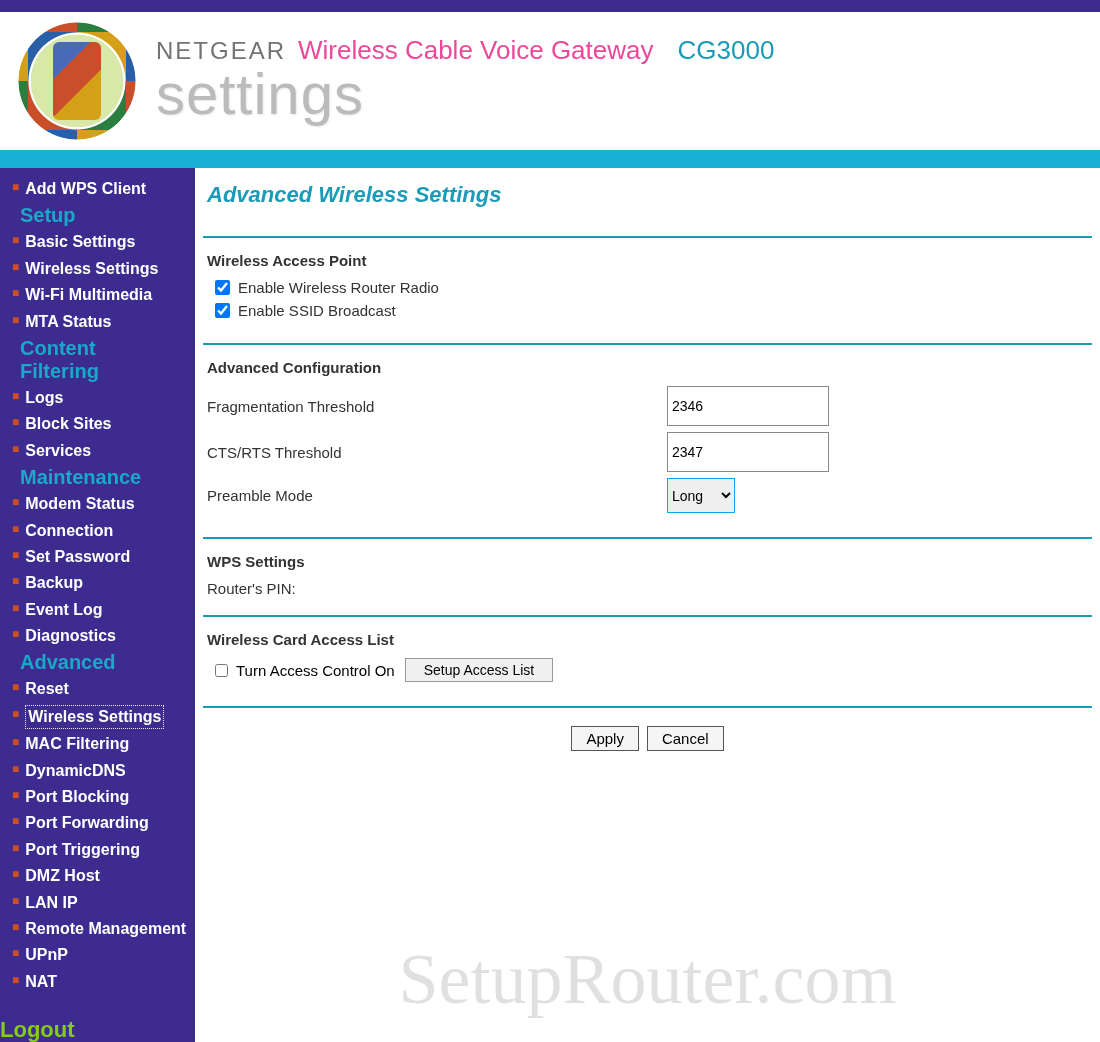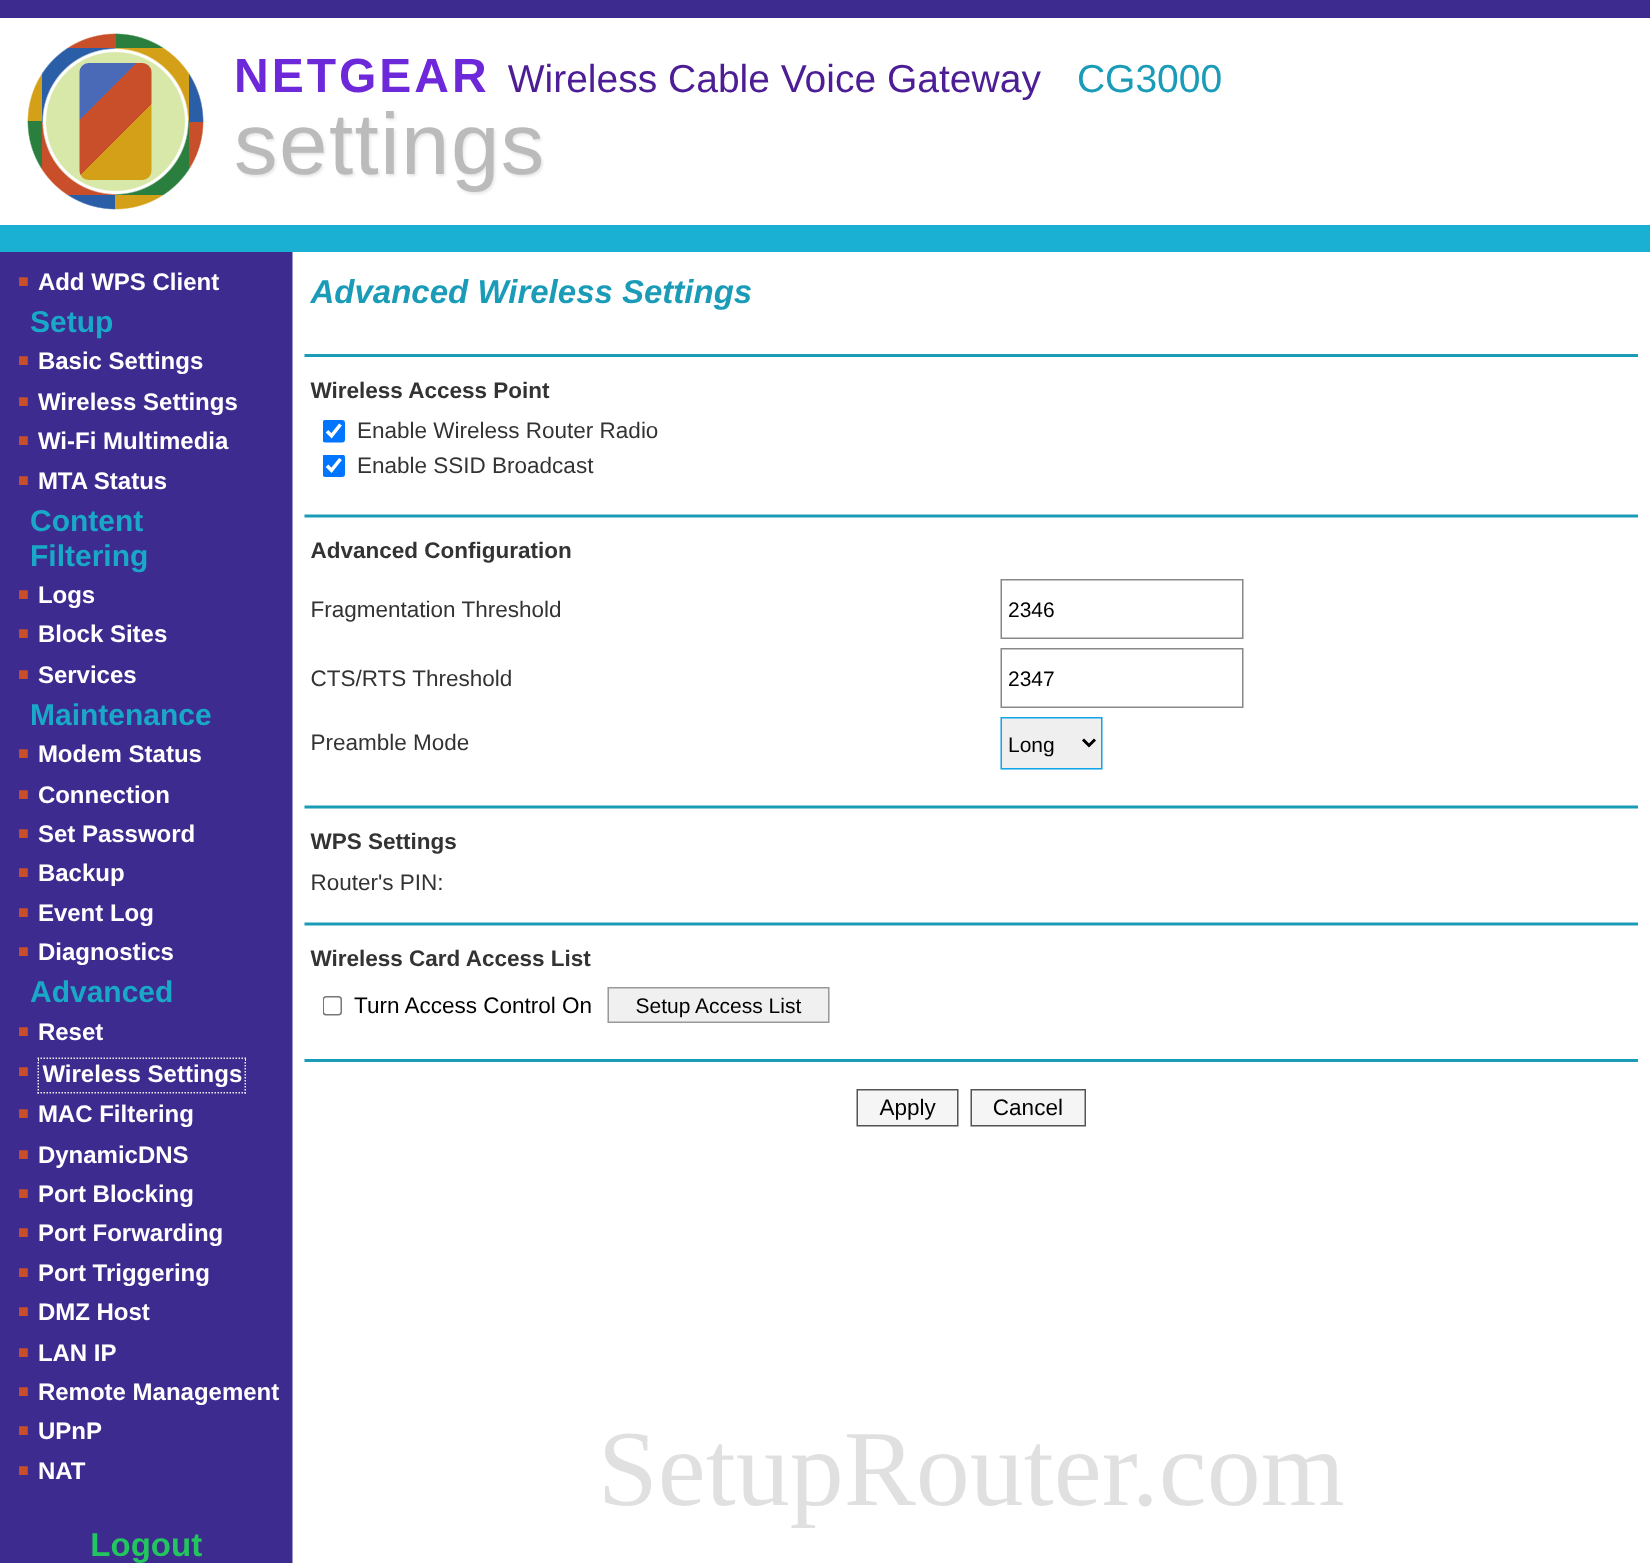--- a/index.html
+++ b/index.html
@@ -18,36 +18,36 @@
       -webkit-mask: radial-gradient(circle, transparent 48px, black 49px, black 58px, transparent 59px);
       mask: radial-gradient(circle, transparent 48px, black 49px, black 58px, transparent 59px);
     }
     .logo-inner {
       position: absolute; top: 20px; left: 35px; width: 48px; height: 78px;
       background: linear-gradient(135deg, #4a6ab8 30%, #c94f2a 30%, #c94f2a 60%, #d4a017 60%);
       border-radius: 6px;
     }
     .header-text { display: flex; flex-direction: column; gap: 2px; }
     .header-line1 { display: flex; align-items: baseline; gap: 12px; }
-    .brand { font-weight: bold; font-size: 32px; color: #6d28d9; letter-spacing: 2px; font-family: Arial, sans-serif; }
-    .product { font-size: 26px; color: #4c1d95; }
+    .brand { font-weight: normal; font-size: 24px; color: #737373; letter-spacing: 2px; font-family: Arial, sans-serif; }
+    .product { font-size: 26px; color: #ec4899; }
     .model { font-size: 26px; color: #1a9cb8; margin-left: 12px; font-weight: 500; }
     .settings-word { font-size: 58px; color: #bbb; font-weight: 300; letter-spacing: 1px; margin-top: -8px; text-shadow: 1px 1px 2px rgba(0,0,0,0.1); }
     .cyan-bar { height: 18px; background: #1ab0d4; }
     .layout { display: flex; }
     .sidebar { width: 195px; background: #3d2b8f; min-height: 870px; padding: 8px 0; }
     .sidebar-link {
       display: flex; align-items: flex-start; padding: 2px 6px 2px 12px;
       color: #fff; font-size: 16px; font-weight: bold; text-decoration: none;
       line-height: 1.4; cursor: pointer;
     }
     .sidebar-link .bullet { color: #c94f2a; margin-right: 6px; font-size: 12px; line-height: 1.6; }
     .sidebar-link.active span:last-child { border: 1px dotted #eee; padding: 0 2px; }
     .sidebar-header { color: #1aa8c8; font-size: 20px; font-weight: bold; padding: 2px 20px; }
-    .sidebar-logout { color: #22c55e; font-size: 22px; font-weight: bold; text-align: center; margin-top: 22px; cursor: pointer; }
+    .sidebar-logout { color: #84cc16; font-size: 22px; font-weight: bold; margin-top: 22px; cursor: pointer; }
     .content { flex: 1; padding: 14px 8px 14px 8px; position: relative; }
     .page-title { color: #1a9cb8; font-size: 22px; font-weight: bold; font-style: italic; margin-bottom: 28px; padding-left: 4px; }
     .section { border-top: 2px solid #1a9cb8; padding: 14px 4px 18px; }
     .section-title { font-weight: bold; font-size: 15px; margin-bottom: 10px; color: #333; }
     .check-row { display: flex; align-items: center; gap: 8px; margin: 6px 0 6px 8px; font-size: 15px; color: #333; }
     .check-row input[type=checkbox] { width: 15px; height: 15px; }
     .field-row { display: flex; align-items: center; margin: 6px 0; }
     .field-label { width: 460px; font-size: 15px; color: #333; }
     .field-row input[type=text] { width: 162px; height: 24px; border: 1px solid #888; padding: 19px 4px; font-size: 14px; }
     .field-row select { width: 68px; height: 35px; border: 1px solid #0ea5e9; font-size: 14px; }

